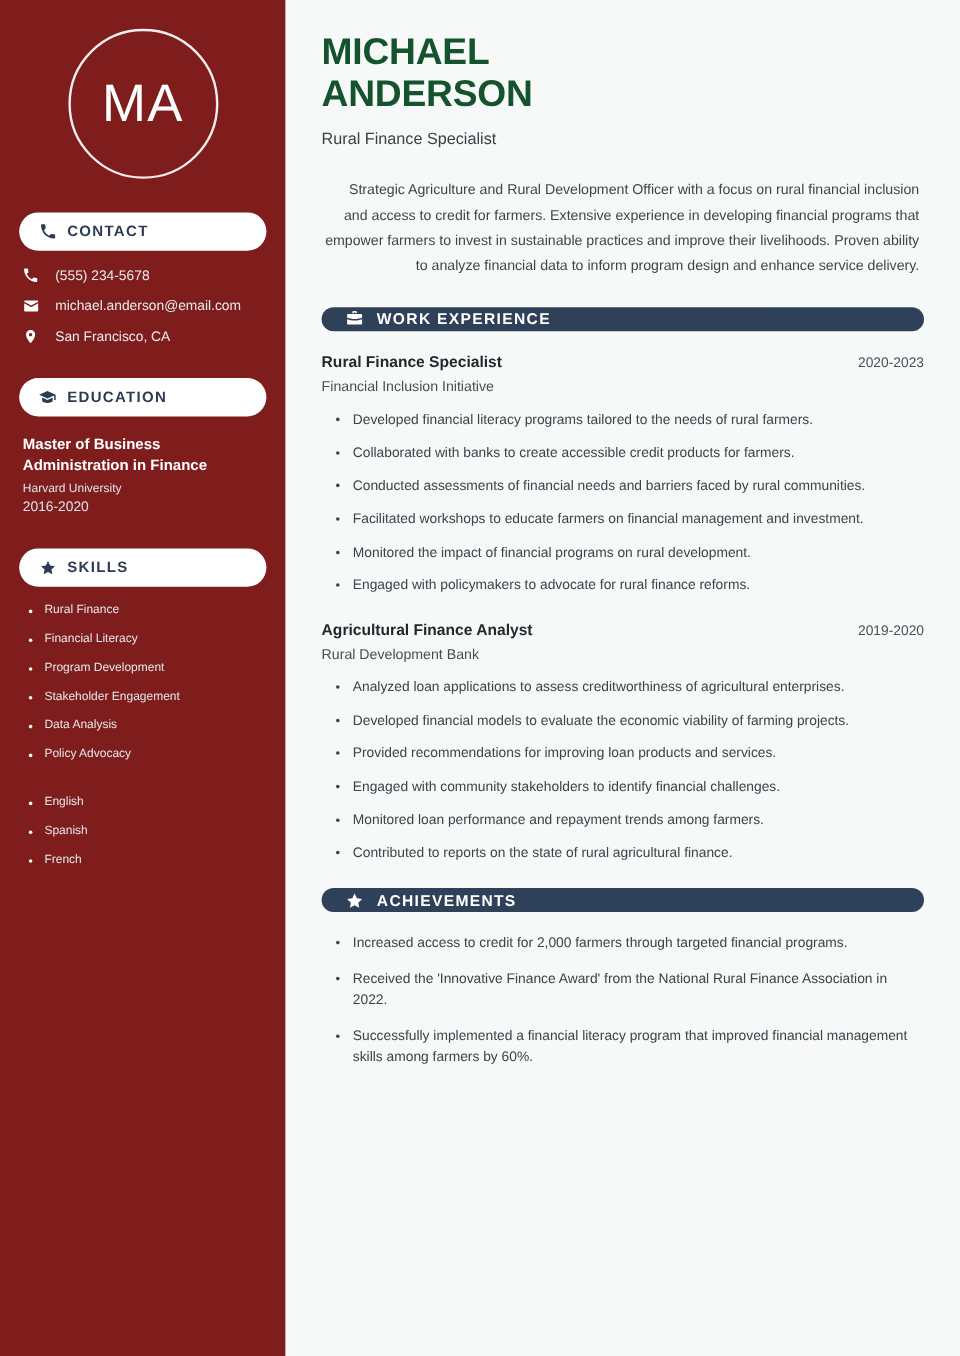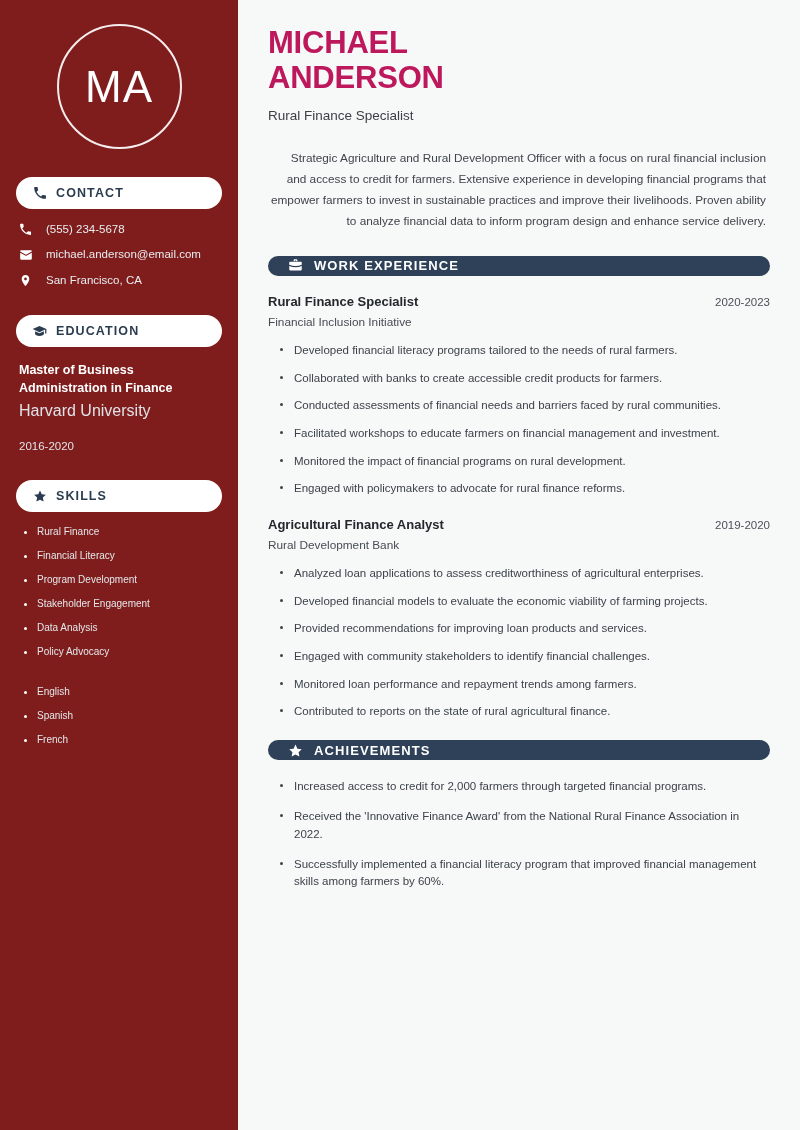--- a/index.html
+++ b/index.html
@@ -76,20 +76,21 @@
     justify-content: center;
     width: 15px;
     height: 15px;
   }
   .pill .pico svg { display: block; }
 
   .contact-rows { margin-bottom: 28px; padding-left: 2px; }
 
   .contact-row {
     display: flex;
+    align-items: center;
     gap: 13px;
     margin-bottom: 12px;
     font-size: 11.5px;
     color: #e9ecef;
   }
   .contact-row:last-child { margin-bottom: 0; }
 
   .contact-row .cico {
     width: 15px;
     min-width: 15px;
@@ -101,23 +102,23 @@
 
   .edu-block { padding-left: 3px; margin-bottom: 28px; }
   .edu-degree {
     font-size: 12.5px;
     font-weight: bold;
     line-height: 1.45;
     color: #ffffff;
     margin-bottom: 5px;
   }
   .edu-school {
-    font-size: 16px;
+    font-size: 10px;
     color: #dfe3e8;
-    margin-bottom: 20px;
+    margin-bottom: 4px;
   }
   .edu-years {
     font-size: 11.5px;
     color: #dfe3e8;
   }
 
   .side-list { list-style: none; padding-left: 8px; margin-bottom: 28px; }
   .side-list li {
     font-size: 10px;
     color: #e3e7ea;
@@ -143,21 +144,21 @@
     flex: 1;
     background: #f7f8f8;
     padding: 26px 30px 0 30px;
     position: relative;
   }
 
   .name {
     font-size: 31px;
     font-weight: bold;
     line-height: 1.12;
-    color: #be185d;
+    color: #14532d;
     letter-spacing: -0.2px;
   }
 
   .job-title-main {
     font-size: 13.5px;
     color: #3b4147;
     margin-top: 13px;
     margin-bottom: 25px;
   }
 

